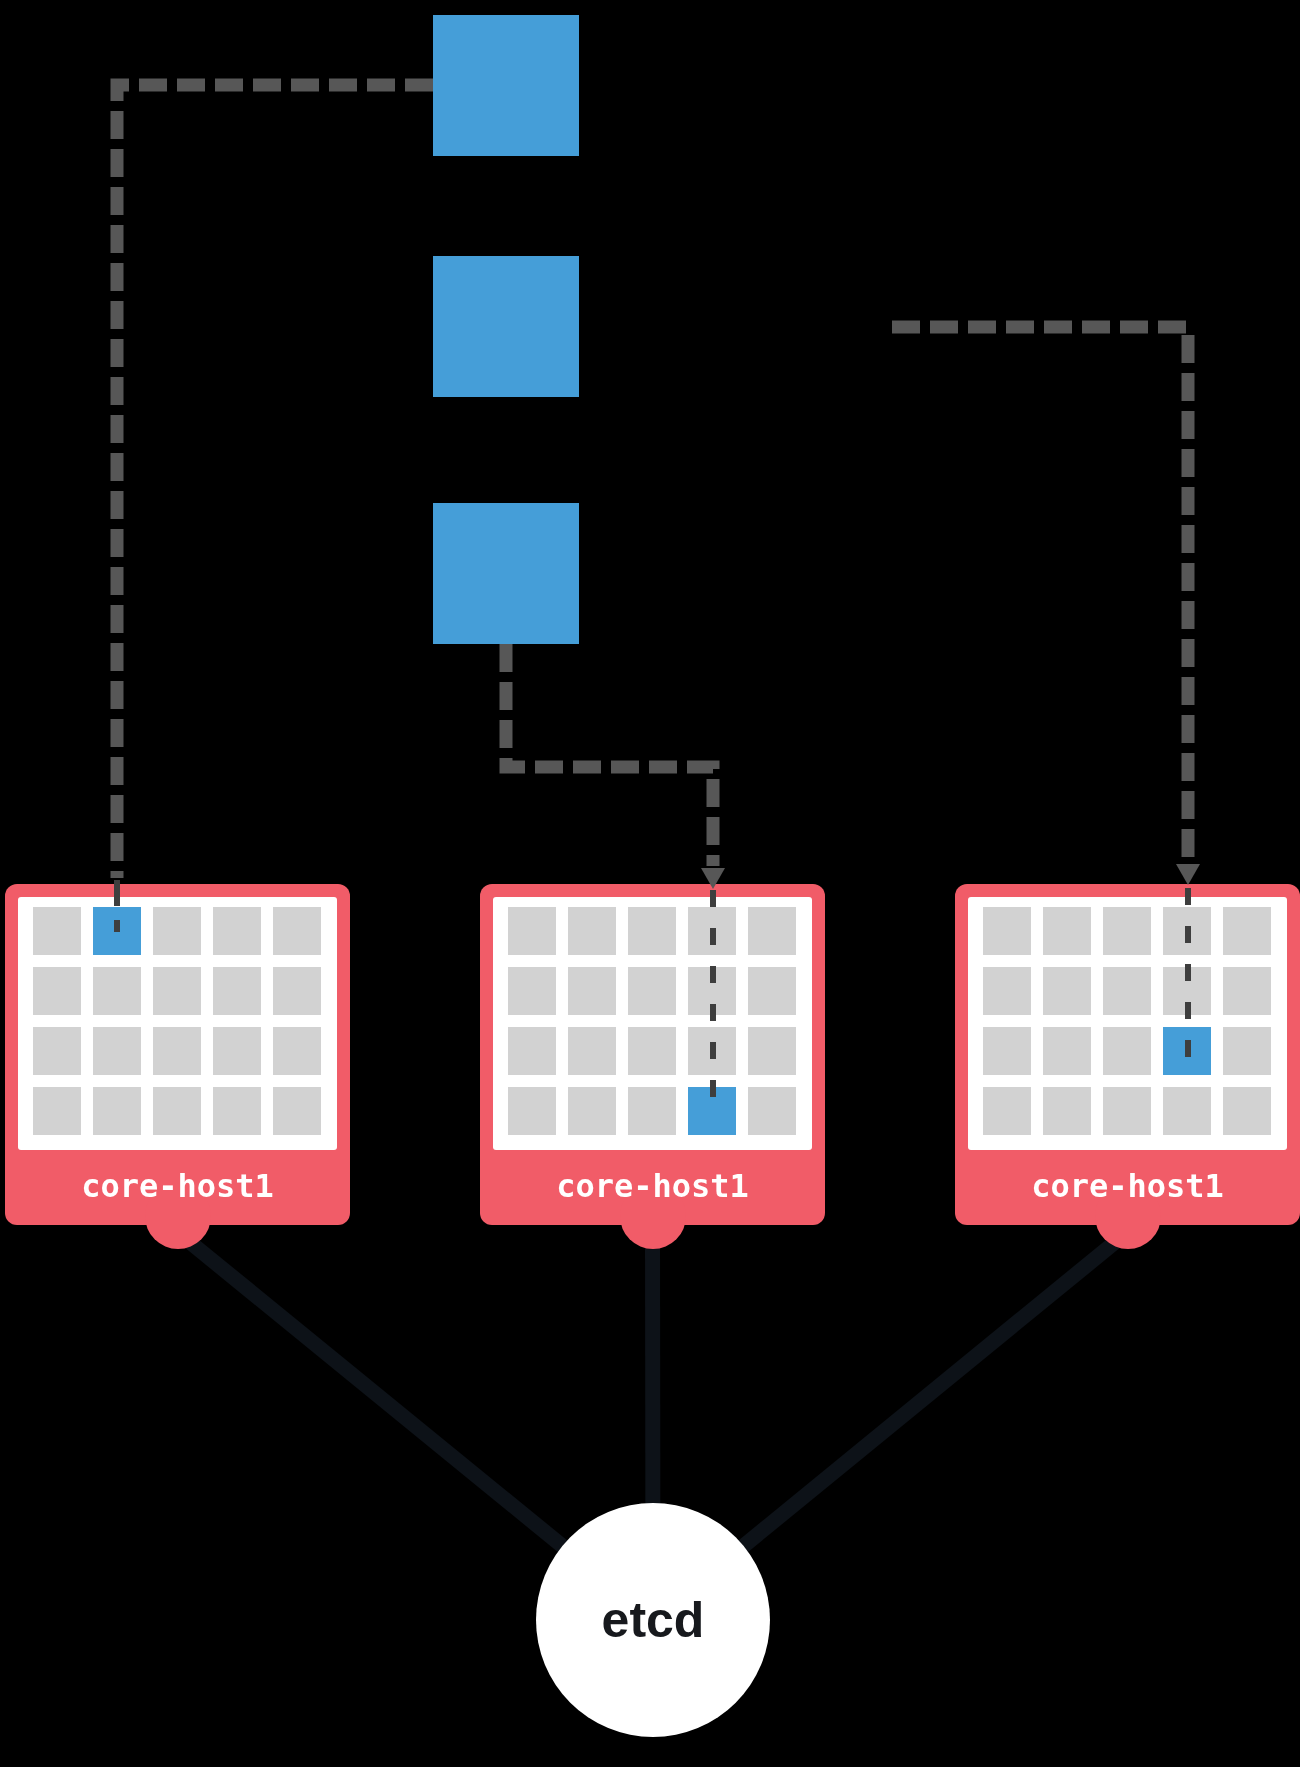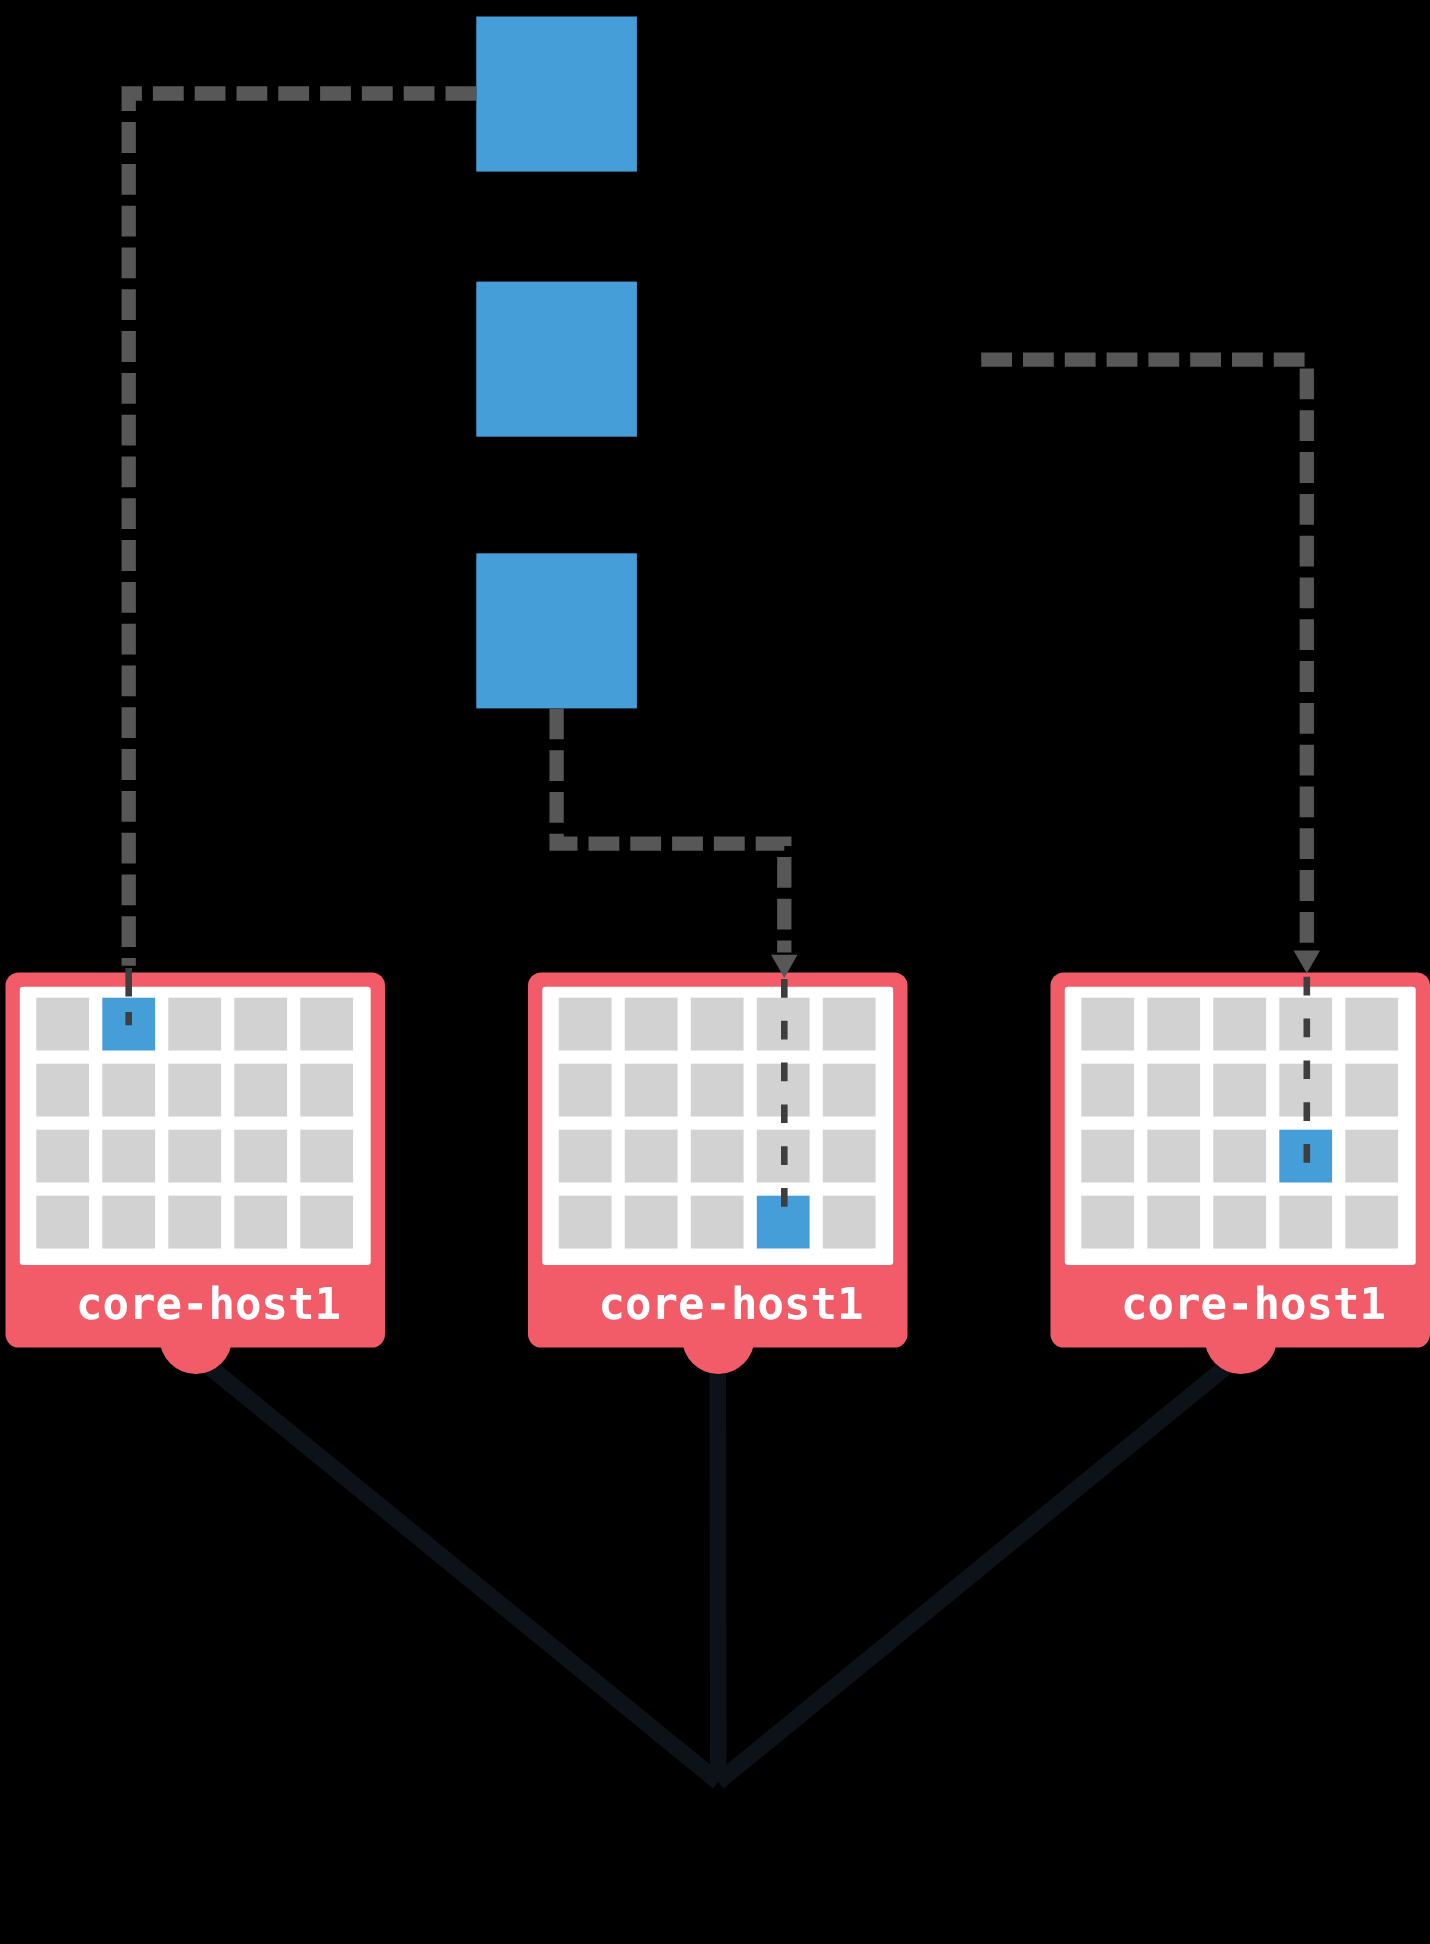--- a/index.html
+++ b/index.html
@@ -71,23 +71,22 @@
   .host-label {
     position: absolute;
     top: 266px;
     left: 0;
     width: 100%;
     height: 75px;
     line-height: 72px;
     text-align: center;
     font-family: "DejaVu Sans Mono", monospace;
     font-weight: bold;
-    font-size: 40px;
+    font-size: 32px;
     color: #ffffff;
-    padding-left: 12px;
   }
 
   .etcd-circle {
     position: absolute;
     left: 536px;
     top: 1503px;
     width: 234px;
     height: 234px;
     background: #ffffff;
     border-radius: 50%;
@@ -198,20 +197,23 @@
           <div class="grid-cell"></div>
           <div class="grid-cell"></div>
           <div class="grid-cell"></div>
           <div class="grid-cell"></div>
           <div class="grid-cell"></div>
         </div>
     </div>
     <div class="host-label">core-host1</div>
   </div>
 
+  <div class="etcd-circle">
+    <span class="etcd-label">etcd</span>
+  </div>
 
   <svg class="layer layer-dashed" width="1300" height="1767" viewBox="0 0 1300 1767">
     <path d="M433 85 H117 V878" fill="none" stroke-width="13" stroke-dasharray="28 10" style="stroke:var(--connector-gray)"></path>
     <path d="M506 644 V767 H713 V866" fill="none" stroke-width="13" stroke-dasharray="28 10" style="stroke:var(--connector-gray)"></path>
     <path d="M892 327 H1188 V864" fill="none" stroke-width="13" stroke-dasharray="28 10" style="stroke:var(--connector-gray)"></path>
     <path d="M701 868 L725 868 L713 889 Z" style="fill:var(--connector-gray)"></path>
     <path d="M1176 864 L1200 864 L1188 885 Z" style="fill:var(--connector-gray)"></path>
     <path d="M117 880 V932" fill="none" stroke-width="6" stroke-dasharray="26 14" style="stroke:var(--inner-connector-gray)"></path>
     <path d="M713 890 V1118" fill="none" stroke-width="6" stroke-dasharray="17 21" style="stroke:var(--inner-connector-gray)"></path>
     <path d="M1188 888 V1060" fill="none" stroke-width="6" stroke-dasharray="17 21" style="stroke:var(--inner-connector-gray)"></path>

